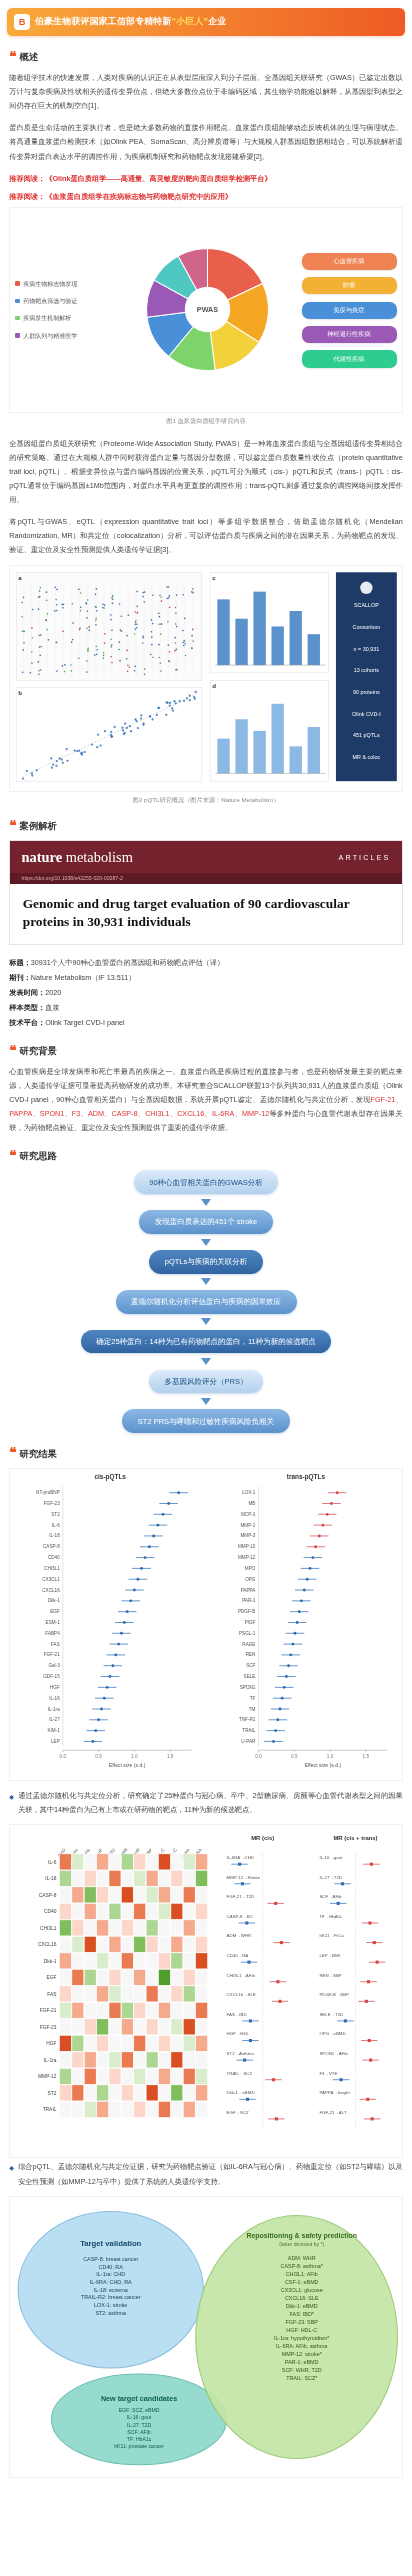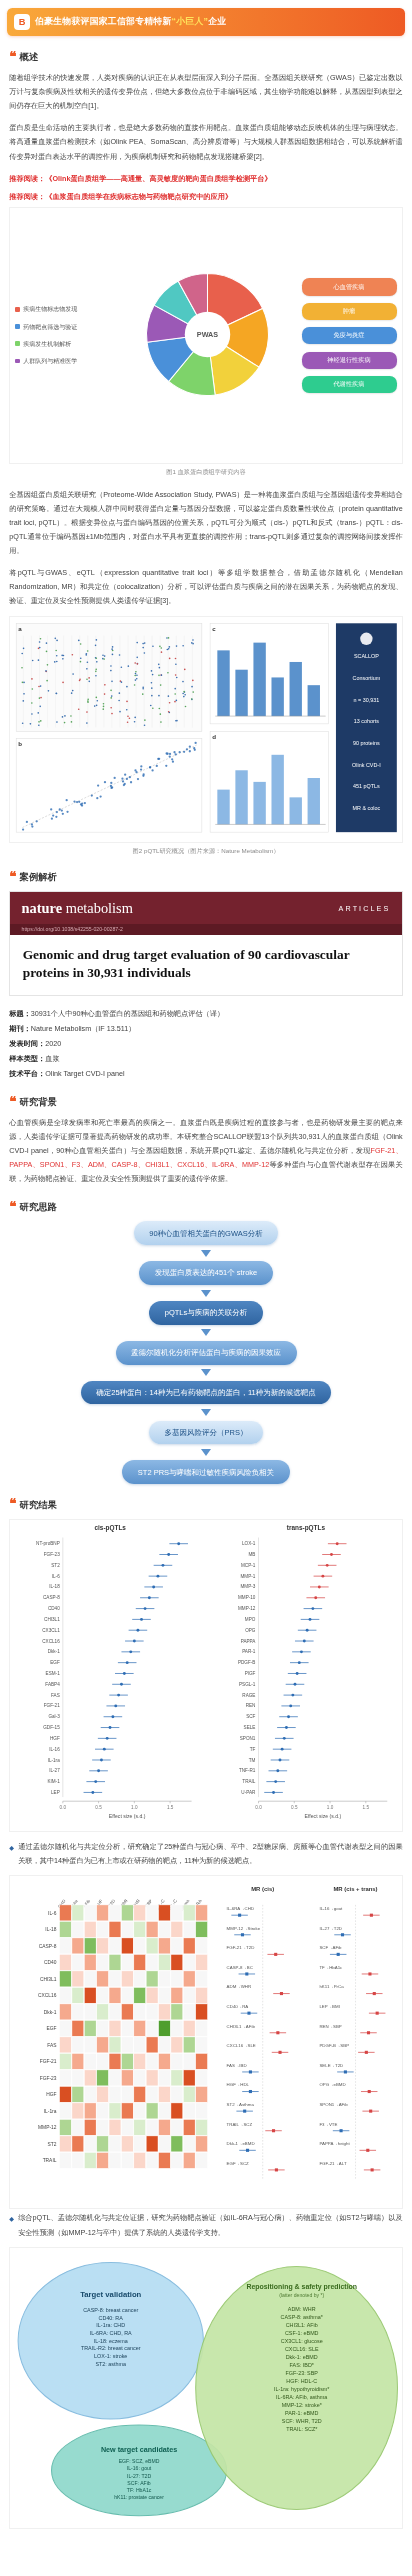--- a/index.html
+++ b/index.html
@@ -14,21 +14,21 @@
   
   .sec-head{display:flex;align-items:center;gap:3.1px;margin:14.4px 0 7.2px;}
   .glyph{color:#ee5a24;font-size:13.4px;line-height:1;font-weight:bold;transform:translateY(-1.5px);font-family:"Liberation Serif","DejaVu Serif",serif;}
   .sec-title{font-size:9.3px;font-weight:bold;color:#333;}
   
   .para{font-size:7.2px;color:#3f3f3f;line-height:1.95;text-align:justify;margin:0 0 8.2px;}
   .redline{color:#e03131;font-size:7.2px;line-height:1.9;margin:0 0 4.1px;font-weight:bold;cursor:pointer;}
   .fig-caption{font-size:6.2px;color:#8a8a8a;text-align:center;margin:4.1px 0 10.3px;}
   
   .figure{border:0.5px solid #f0f0f0;background:#fff;margin:4.1px 0 2.1px;}
-  .fig1{display:flex;align-items:center;gap:4.1px;padding:7.2px 5.2px;height:257px;box-sizing:border-box;}
+  .fig1{display:flex;align-items:center;gap:4.1px;padding:7.2px 5.2px;height:206px;box-sizing:border-box;}
   .fig1-left{width:98px;display:flex;flex-direction:column;gap:8.2px;}
   .f1-item{display:flex;align-items:flex-start;gap:3.1px;font-size:6px;color:#555;line-height:1.5;}
   .f1-sq{width:4.6px;height:4.6px;border-radius:1px;margin-top:1.5px;flex:0 0 auto;}
   .fig1-mid{flex:1;text-align:center;}
   .fig1-right{width:95px;display:flex;flex-direction:column;gap:7.2px;}
   .chip{color:#fff;font-size:6.2px;border-radius:7.2px;padding:4.1px 5.2px;text-align:center;box-shadow:0 0.5px 1.5px rgba(0,0,0,.15);}
   
   .journal-card{border:0.5px solid #e4e4e4;margin:2.1px 0 9.3px;}
   .j-banner{height:32px;background:#74222e;display:flex;align-items:center;justify-content:space-between;padding:0 11.3px;gap:40px;}
   .j-brand{color:#fff;font-family:"Liberation Serif","DejaVu Serif",serif;font-size:14.4px;}

